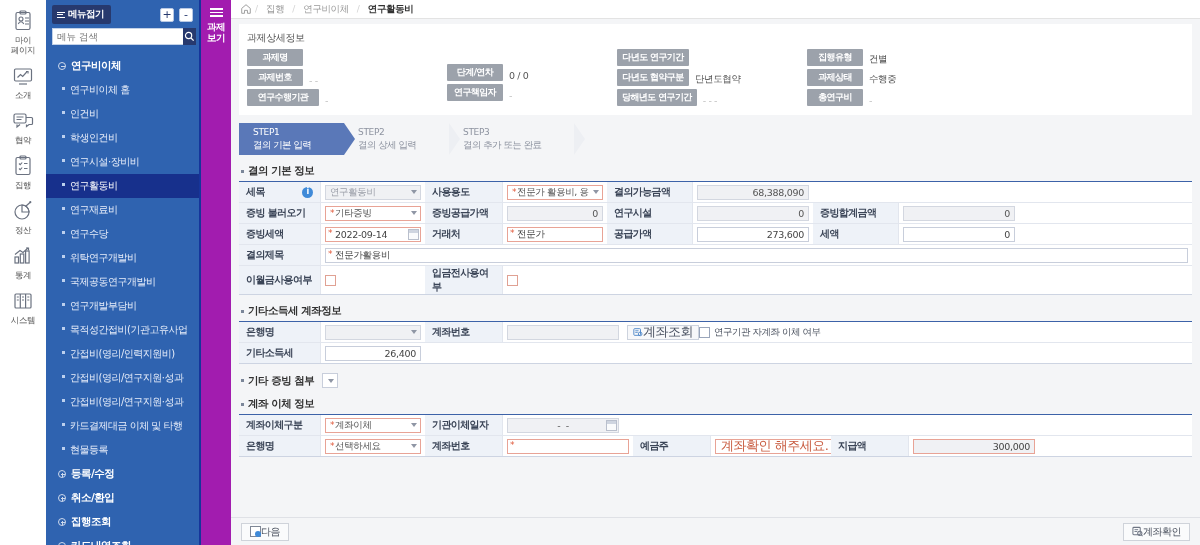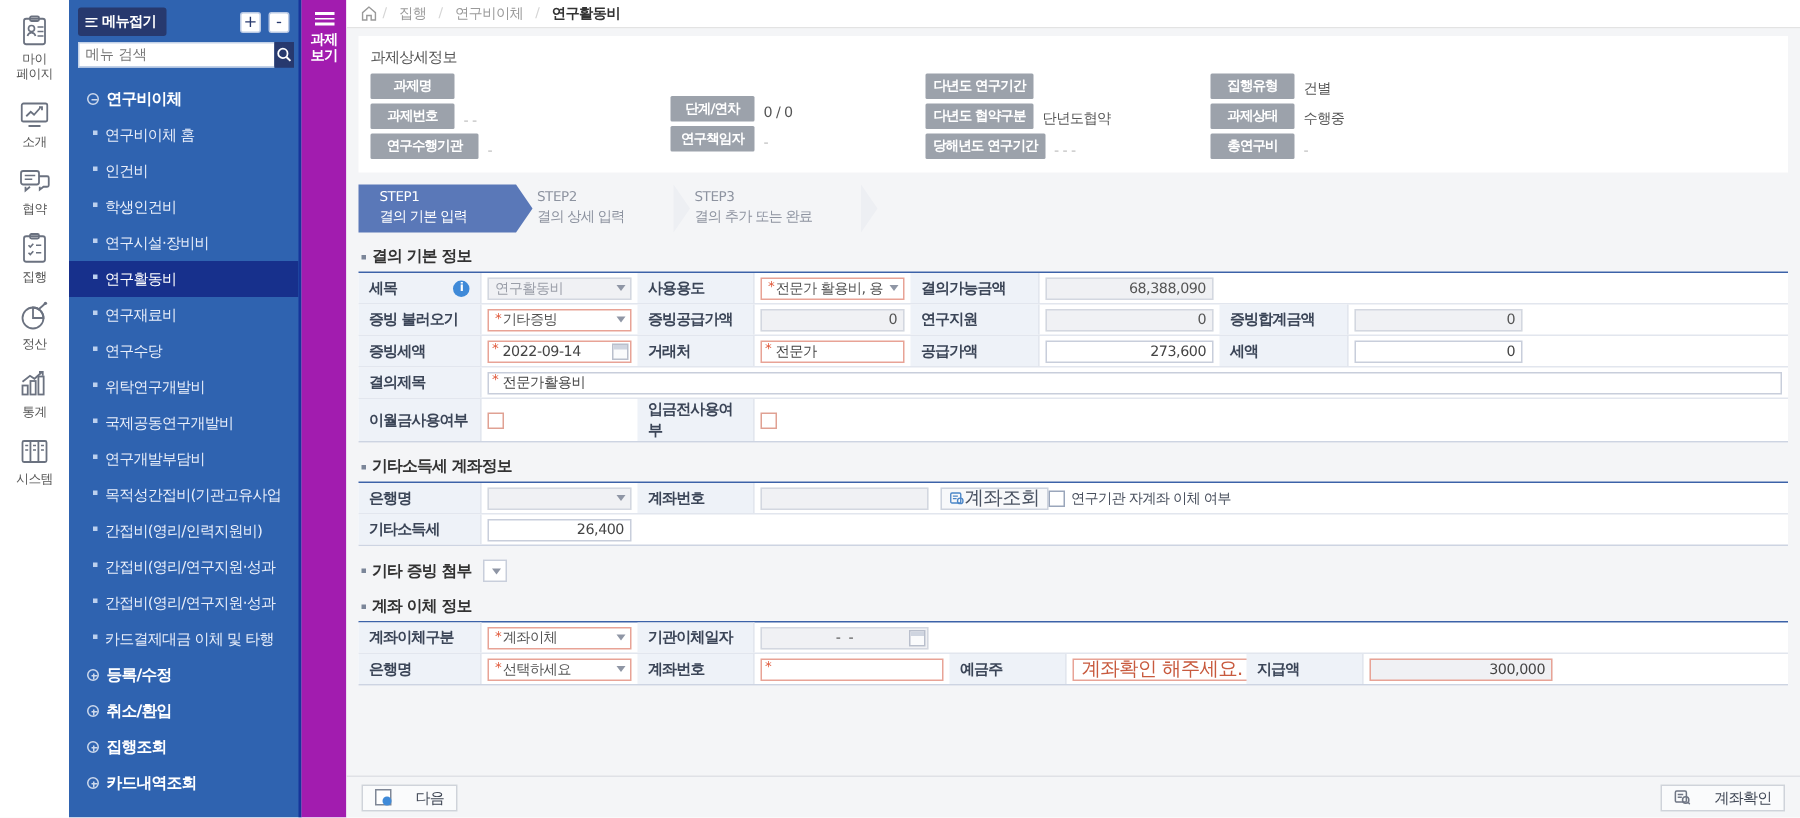--- a/index.html
+++ b/index.html
@@ -223,21 +223,21 @@
   }
 
   
   .footer {
     height: 28px; background: #f4f5f7; border-top: 1px solid #dfe1e6;
     display: flex; align-items: center; justify-content: space-between;
     padding: 0 10px; flex: 0 0 28px;
   }
   .fbtn {
     height: 18px; border: 1px solid #cfd3da; background: #fafbfc;
-    display: flex; align-items: center; gap: 16px; padding: 0 8px;
+    display: flex; align-items: center; gap: 0; padding: 0 8px;
     font-size: 10px; color: #3f4654; letter-spacing: -0.5px; cursor: pointer;
   }
   .dociko { width: 11px; height: 11px; border: 1px solid #7f8796; position: relative; background:#fff; }
   .dociko::after { content:''; position:absolute; right:-1px; bottom:-1px; width:6px; height:6px; border-radius:50%; background:#3f8ad8; }
 </style>
 </head>
 <body>
 
 <div class="app">
 
@@ -363,20 +363,21 @@
       <div class="leaf">연구재료비</div>
       <div class="leaf">연구수당</div>
       <div class="leaf">위탁연구개발비</div>
       <div class="leaf">국제공동연구개발비</div>
       <div class="leaf">연구개발부담비</div>
       <div class="leaf">목적성간접비(기관고유사업</div>
       <div class="leaf">간접비(영리/인력지원비)</div>
       <div class="leaf">간접비(영리/연구지원·성과</div>
       <div class="leaf">간접비(영리/연구지원·성과</div>
       <div class="leaf">카드결제대금 이체 및 타행</div>
+      <div class="leaf">현물등록</div>
 
       <div class="grp">
         <span class="pm plus"></span>
         <span>등록/수정</span>
       </div>
       <div class="grp">
         <span class="pm plus"></span>
         <span>취소/환입</span>
       </div>
       <div class="grp">
@@ -526,21 +527,21 @@
             <div class="sel req">
               <span class="reqmark">*</span>
               <span>기타증빙</span>
                 <span class="cv"></span>
             </div>
           </div>
           <div class="th2 w-lab2">증빙공급가액</div>
           <div class="td2 w-fld">
             <input class="inp num ro" readonly="" value="0" style="">
           </div>
-          <div class="th2 w-lab3">연구지원</div>
+          <div class="th2 w-lab3">연구시설</div>
           <div class="td2 w-fld2">
             <input class="inp num ro" readonly="" value="0" style="">
           </div>
           <div class="th2 w-lab3">증빙합계금액</div>
           <div class="td2 w-fld2">
             <input class="inp num ro" readonly="" value="0" style="">
           </div>
           <div class="td2 grow"></div>
         </div>
 

